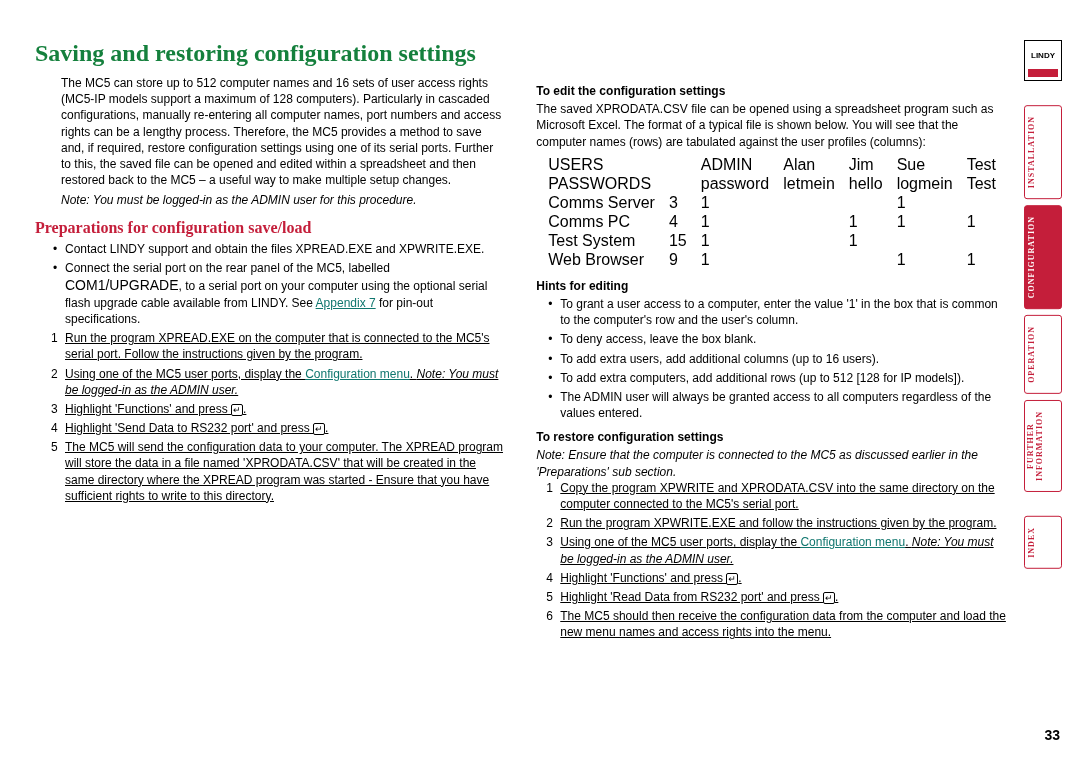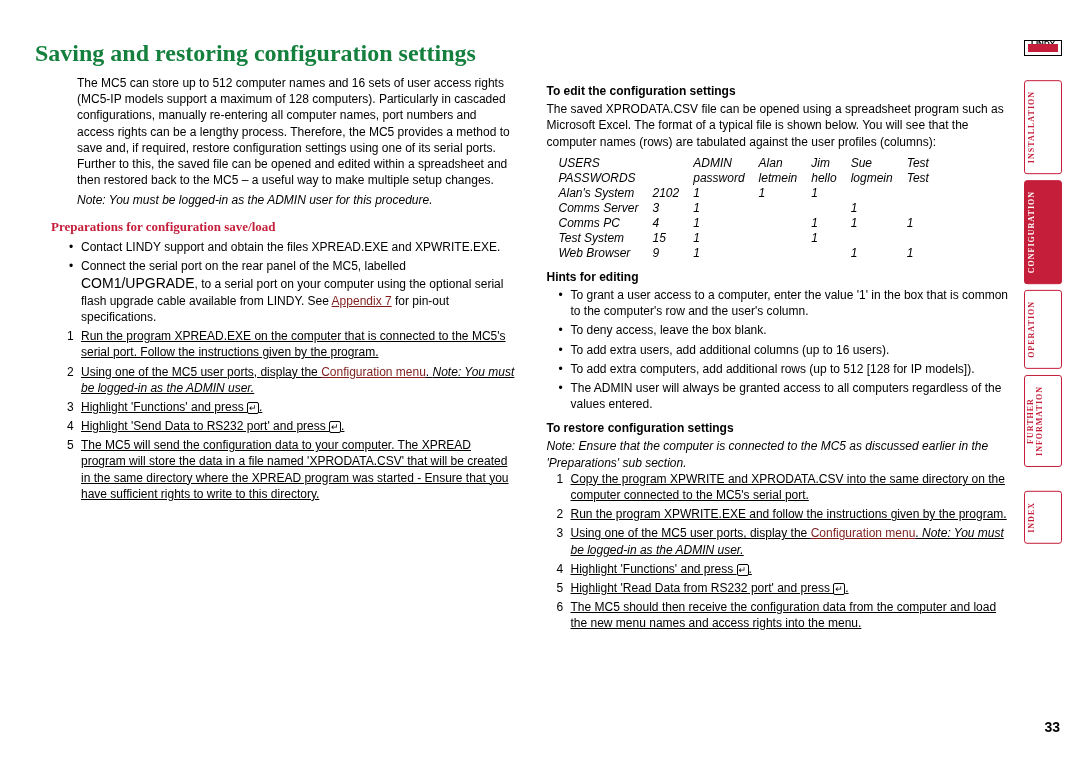--- a/index.html
+++ b/index.html
@@ -17,78 +17,76 @@
     font-family: Georgia, 'Times New Roman', serif;
     font-weight: bold;
     color: #15803d;
     font-size: 24px;
     margin-bottom: 8px;
   }
   h2 {
     font-family: Georgia, 'Times New Roman', serif;
     font-weight: bold;
     color: #c41e3a;
-    font-size: 13px;
+    font-size: 16px;
     margin-top: 10px;
     margin-bottom: 4px;
   }
   .columns {
     display: flex;
     gap: 32px;
-    margin-left: 16px;
   }
   .col { flex: 1; }
   .col p, .col li { line-height: 1.35; }
   .intro { margin-left: 26px; margin-bottom: 4px; }
   .note-italic { font-style: italic; margin-left: 26px; margin-bottom: 6px;}
   .subhead { font-weight: bold; margin-top: 8px; margin-bottom: 2px; }
   .subhead-indent { margin-left: 12px; }
   ul.bullets { list-style: none; margin-left: 30px; }
   ul.bullets > li { position: relative; padding-left: 0; margin-bottom: 3px; }
   ul.bullets > li::before { content: "•"; position: absolute; left: -12px; }
   ol.nums { list-style: none; margin-left: 30px; counter-reset: item; }
   ol.nums > li { position: relative; padding-left: 0; margin-bottom: 3px; counter-increment: item; text-decoration: underline;}
   ol.nums > li::before { content: counter(item); position: absolute; left: -14px; }
-  .link { color: #7f1d1d; text-decoration: underline; cursor: pointer; }
+  .link { color: #0f766e; text-decoration: underline; cursor: pointer; }
   .smallcaps { font-variant: small-caps; font-size: 14px; }
   .enter-key {
     display: inline-block;
     border: 1px solid #000;
     border-radius: 2px;
     width: 12px; height: 12px;
     vertical-align: middle;
     position: relative;
   }
   .enter-key::after {
     content: "↵";
     position: absolute;
     font-size: 9px;
     left: 1px; top: -1px;
   }
   table.csv {
     border-collapse: collapse;
     margin: 6px 0 8px 12px;
-    font-size: 12px;
-    font-style: italic;
+    font-size: 16px;
   }
   table.csv td { padding: 0 14px 1px 0; white-space: nowrap; }
 
   
   .sidenav {
     position: absolute;
     right: 18px;
     top: 40px;
     width: 38px;
     display: flex;
     flex-direction: column;
     align-items: stretch;
   }
   .logo {
     border: 1px solid #000;
-    height: 16px;
+    height: 41px;
     display: flex;
     align-items: center;
     justify-content: center;
     font-size: 8px;
     font-weight: bold;
     background: #fff;
     position: relative;
     margin-bottom: 24px;
   }
   .logo::after {
@@ -113,21 +111,21 @@
     font-family: Georgia, serif;
     font-weight: bold;
     cursor: pointer;
   }
   .tab.active { background: #c41e3a; color: #fff; }
   .tab.two-line { line-height: 1.1; }
   .gap { height: 18px; }
   .pagenum {
     position: absolute;
     right: 20px;
-    bottom: 28px;
+    bottom: 20px;
     font-weight: bold;
     font-size: 14px;
   }
 </style>
 </head>
 <body>
 
 <h1>Saving and restoring configuration settings</h1>
 
 <div class="columns">
@@ -174,29 +172,20 @@
         <td>PASSWORDS</td>
             <td></td>
             <td>password</td>
             <td>letmein</td>
             <td>hello</td>
             <td>logmein</td>
             <td>Test</td>
       </tr>
       </tbody>
         <tbody id="csv-body">
-          <tr>
-            <td>Alan's System</td>
-            <td>2102</td>
-            <td>1</td>
-            <td>1</td>
-            <td>1</td>
-            <td></td>
-            <td></td>
-          </tr>
           <tr>
             <td>Comms Server</td>
             <td>3</td>
             <td>1</td>
             <td></td>
             <td></td>
             <td>1</td>
             <td></td>
           </tr>
           <tr>

